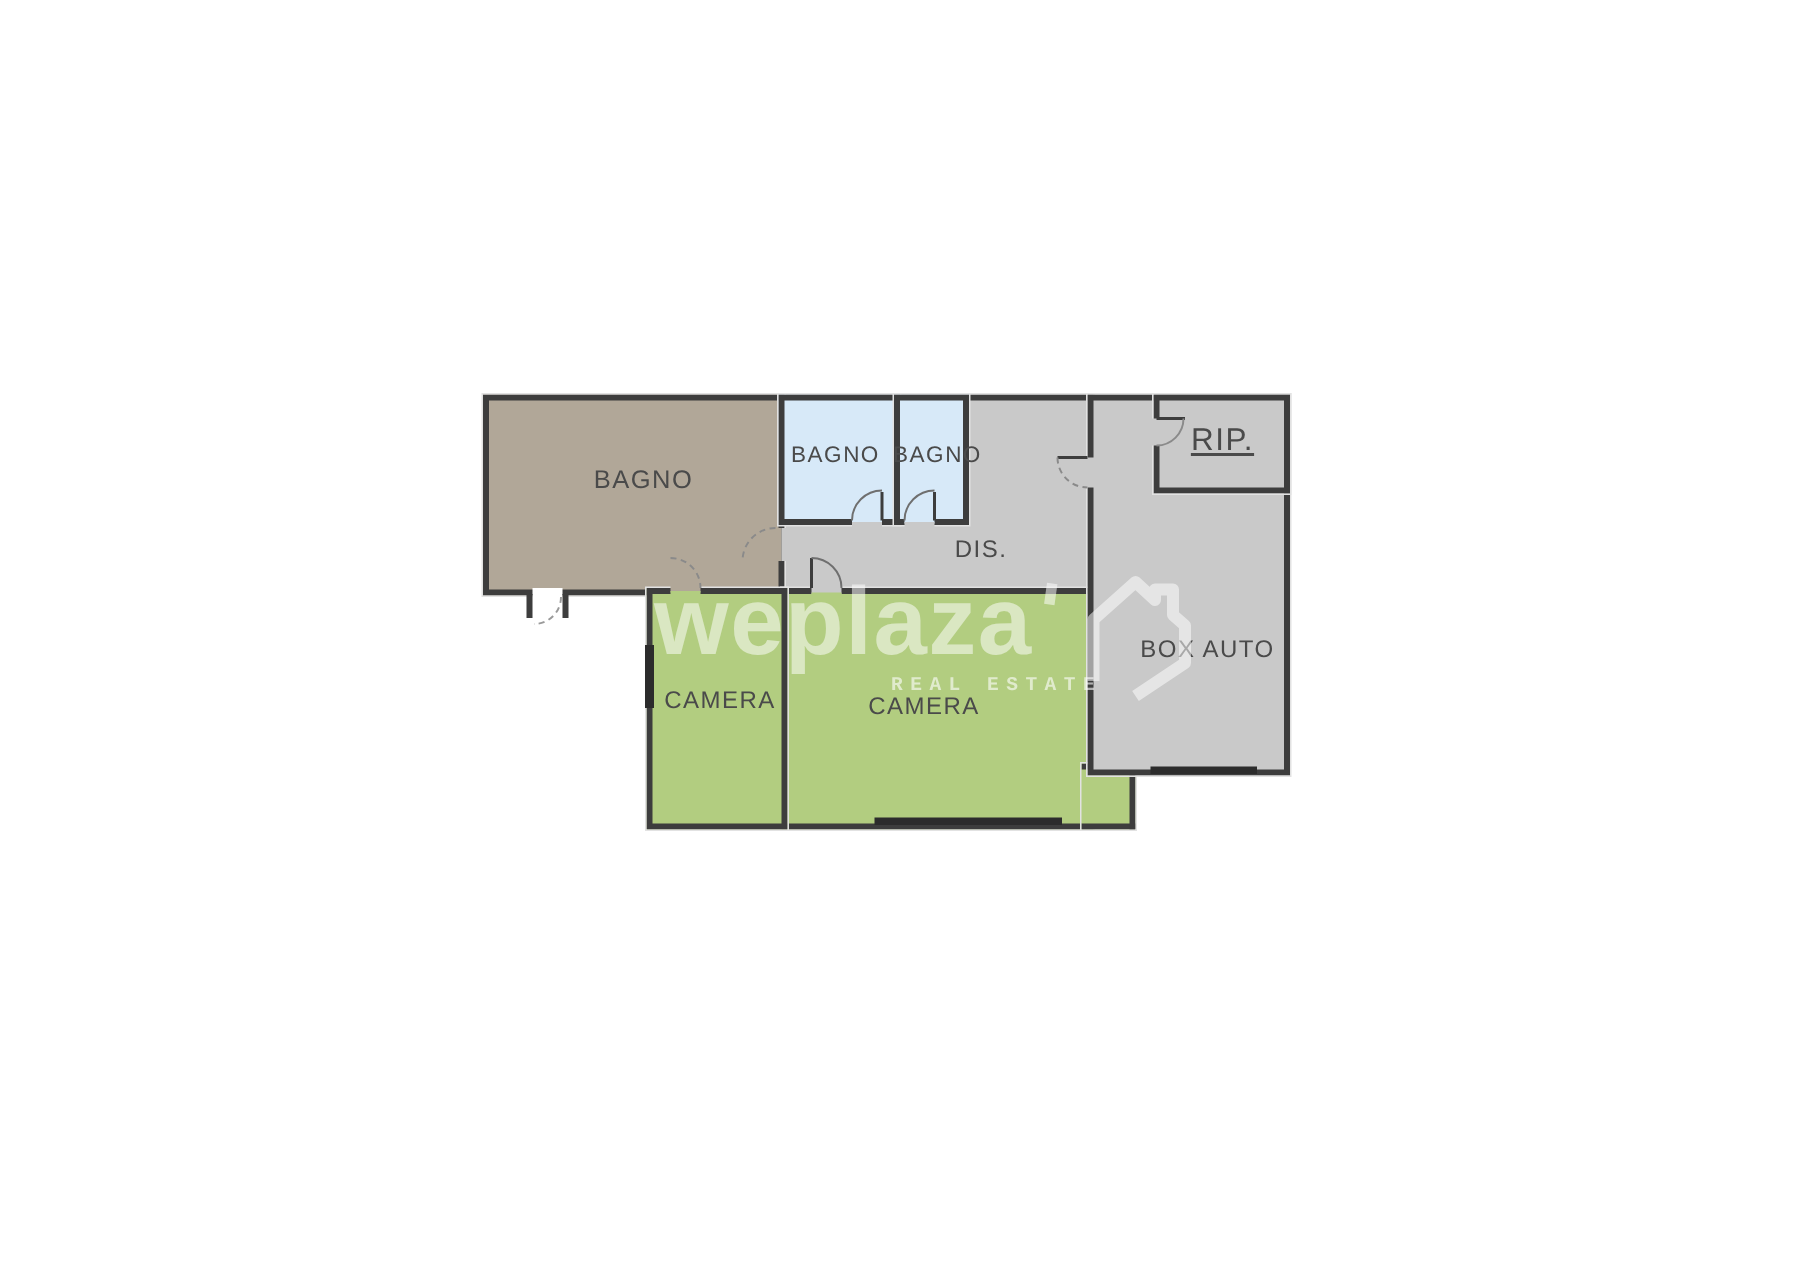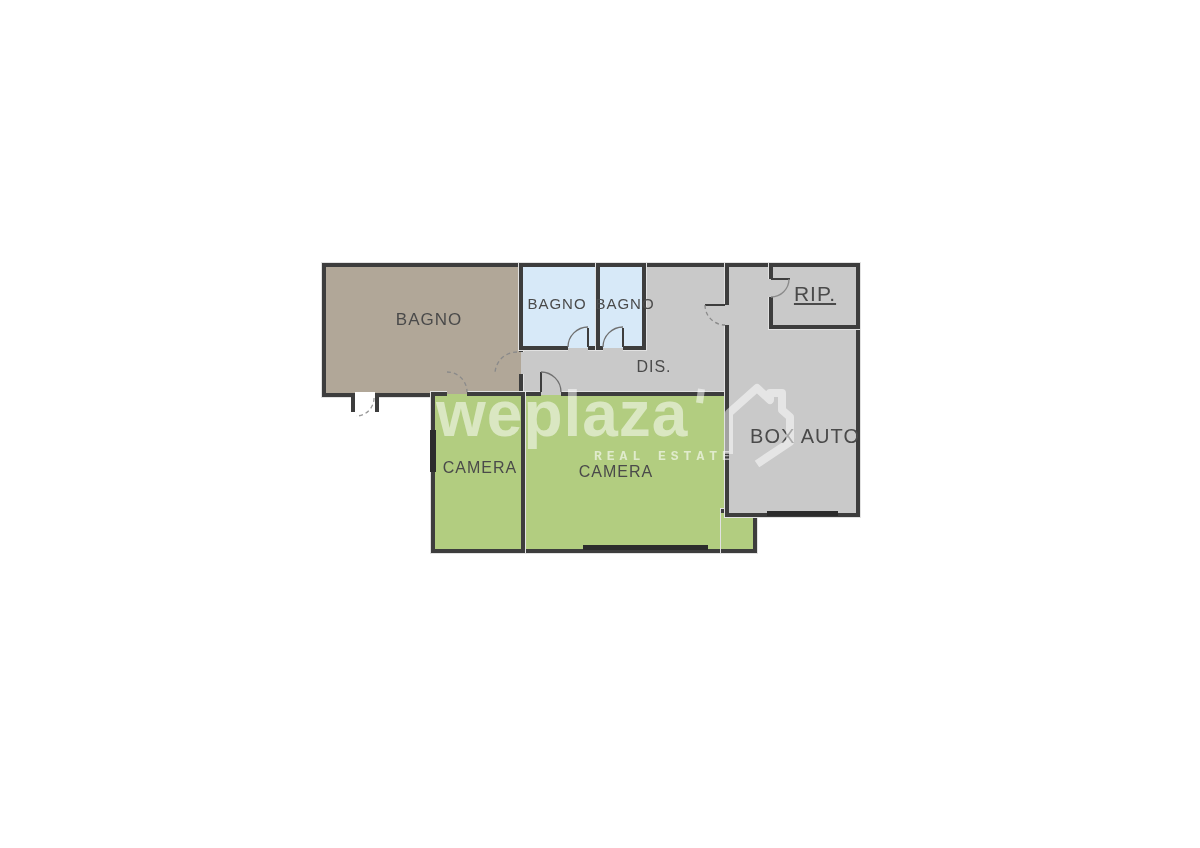--- a/index.html
+++ b/index.html
@@ -28,21 +28,21 @@
 
   .room-label{
     position:absolute;z-index:11;color:#4a4a4a;letter-spacing:1px;
     text-align:center;white-space:nowrap;font-weight:400;
   }
   #label-cucina {left:354px;top:310px;width:150px;font-size:17px;}
   #label-bagno1 {left:517px;top:295px;width:80px; font-size:15px;}
   #label-bagno2 {left:585px;top:295px;width:80px; font-size:15px;}
   #label-dis    {left:614px;top:358px;width:80px; font-size:16px;}
   #label-rip    {left:775px;top:282px;width:80px; font-size:21px;text-decoration:underline;}
-  #label-boxauto{left:723px;top:425px;width:164px;font-size:20px;}
+  #label-boxauto{left:723px;top:425px;width:164px;font-size:16px;}
   #label-camera1{left:420px;top:459px;width:120px;font-size:16px;}
   #label-camera2{left:556px;top:463px;width:120px;font-size:16px;}
 
   #detail-overlay{position:absolute;left:0;top:0;z-index:15;pointer-events:none;}
 
   .watermark{position:absolute;z-index:20;pointer-events:none;color:rgba(255,255,255,0.52);}
   #wm-brand{left:436px;top:382px;font-size:64px;font-weight:bold;letter-spacing:1px;line-height:1;}
   #wm-tick{left:697px;top:389px;width:7px;height:14px;background:rgba(255,255,255,0.52);transform:rotate(8deg);}
   #wm-tagline{left:594px;top:449px;font-size:13px;font-weight:bold;letter-spacing:5px;color:rgba(255,255,255,0.6);font-family:Liberation Mono, monospace;}
   #wm-house{left:720px;top:380px;}

